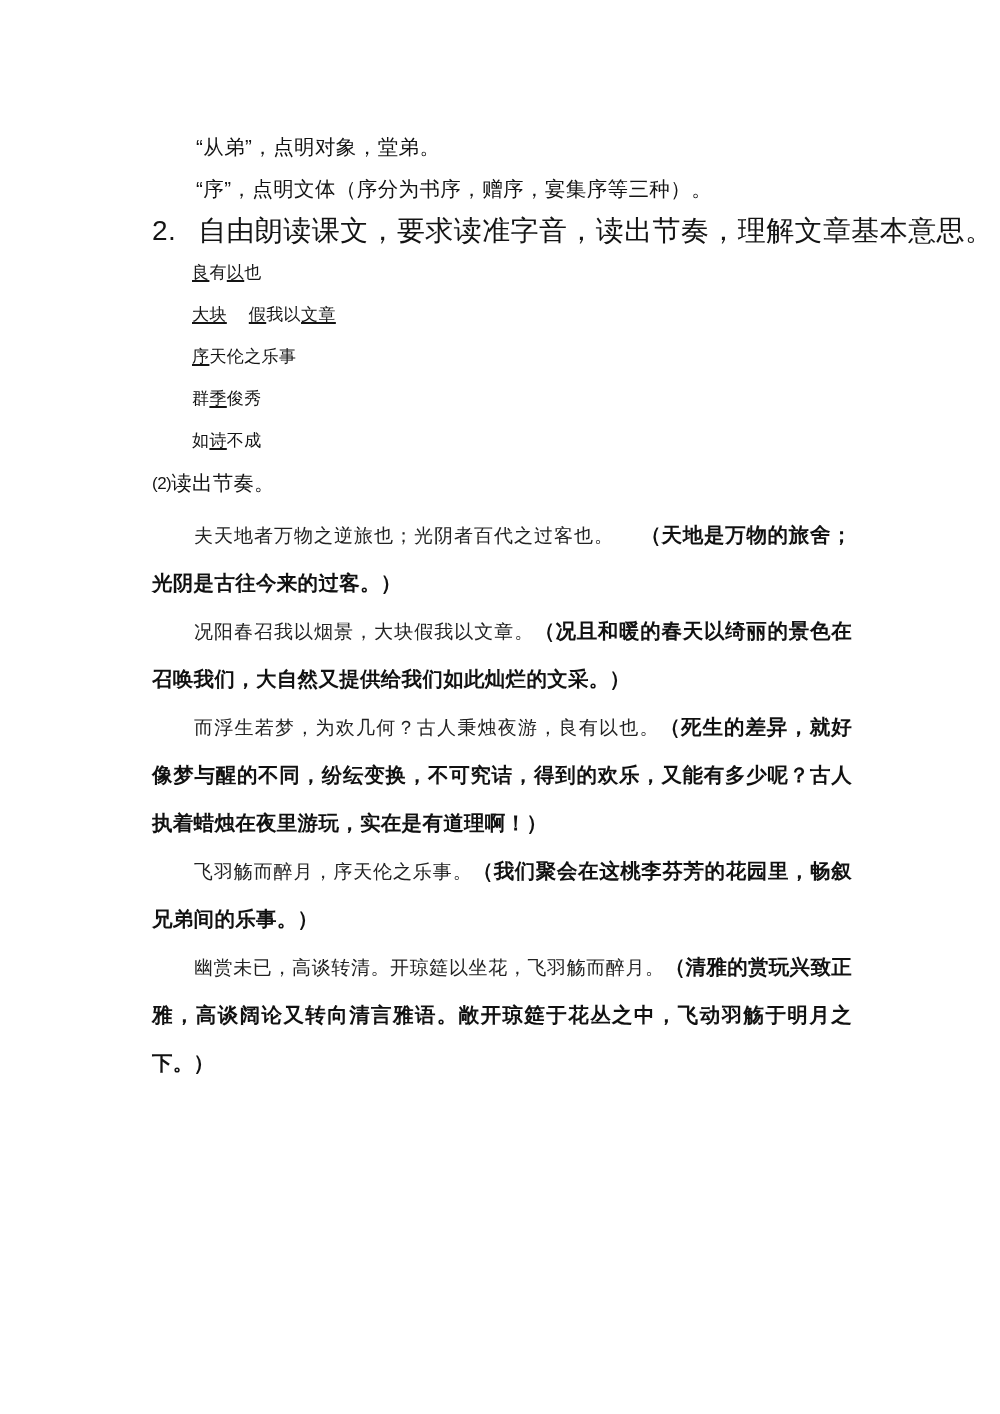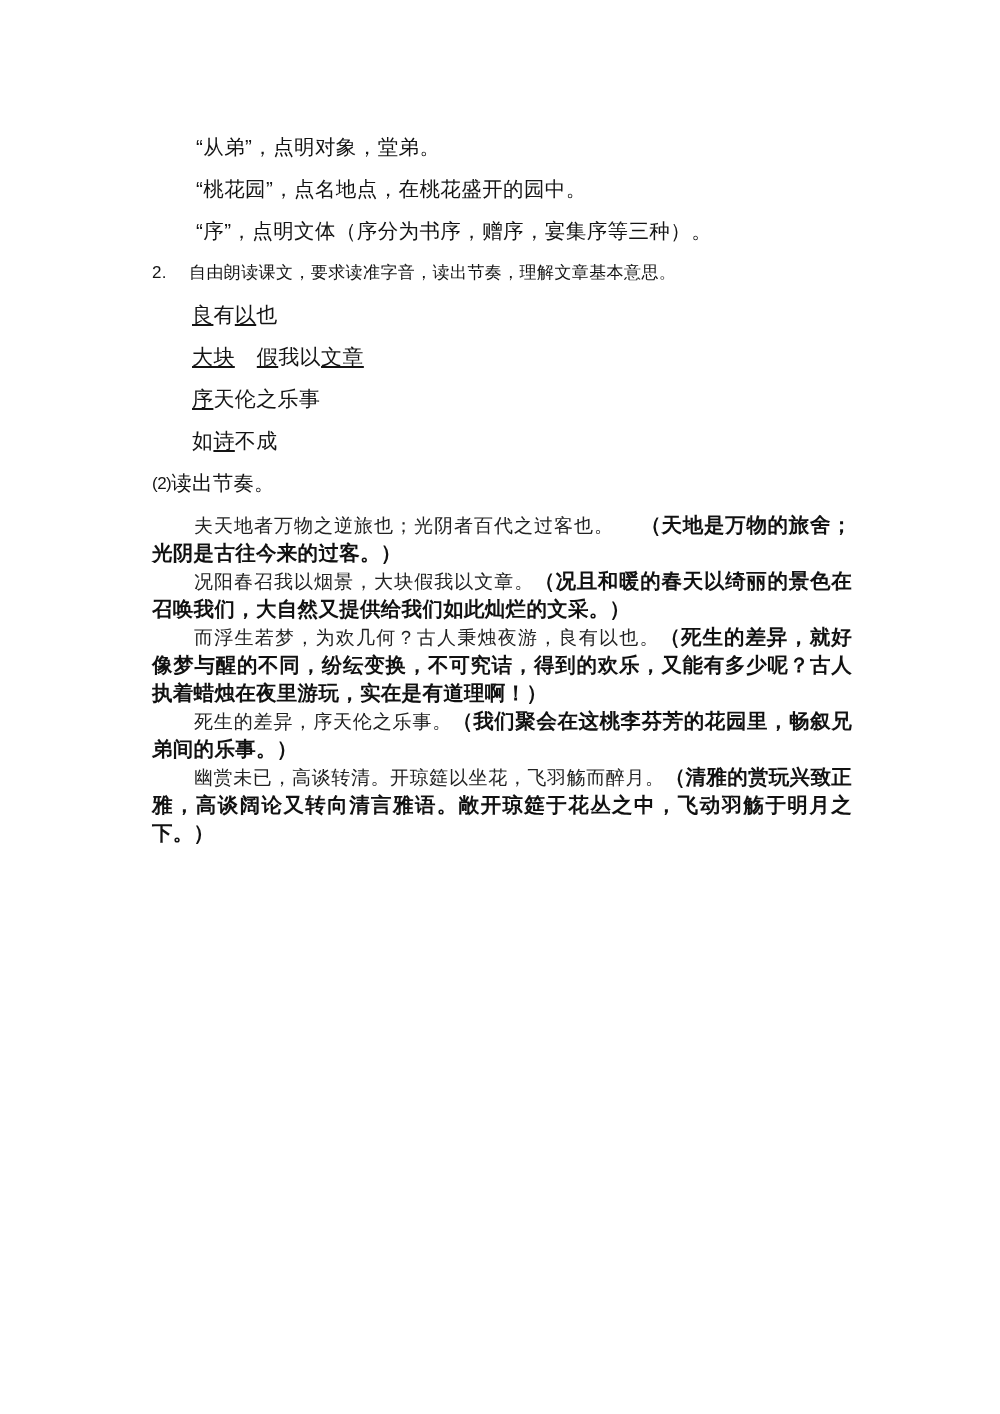--- a/index.html
+++ b/index.html
@@ -30,58 +30,58 @@
   .note-line {
     font-size: 20.5px;
     line-height: 42px;
     letter-spacing: 0.4px;
     padding-left: 44px;
     white-space: nowrap;
   }
 
   
   .numbered-line {
-    font-size: 17px;
+    font-size: 28px;
     line-height: 42px;
     letter-spacing: 0.4px;
     white-space: nowrap;
   }
 
   
   .sub-line {
     font-size: 20.5px;
     line-height: 42px;
     letter-spacing: 0.2px;
     white-space: nowrap;
   }
   .paren-num {
     font-size: 17px;
     vertical-align: 1px;
     letter-spacing: -0.5px;
   }
 
   
   .drill-line {
-    font-size: 21px;
+    font-size: 17px;
     line-height: 42px;
     letter-spacing: 0.4px;
     padding-left: 40px;
     white-space: nowrap;
   }
   .u {
     text-decoration: underline;
     text-underline-offset: 2px;
     text-decoration-thickness: 1.6px;
   }
   .gap2 { display: inline-block; width: 22px; }
 
   
   .trans-para {
     font-size: 20.5px;
-    line-height: 28px;
+    line-height: 48px;
     text-indent: 42px;
     text-align: justify;
     text-justify: inter-character;
     margin: 0;
   }
   .trans-para.tight {
     line-height: 38px;
     text-indent: 0;
   }
   
@@ -107,43 +107,43 @@
 
   .sec-gap-sm { height: 6px; }
 </style>
 </head>
 <body>
 
 <div class="page">
   <div class="content">
 
     <div class="note-line">“从弟”，点明对象，堂弟。</div>
-    <div class="note-line">“桃花园”，点名地点，在桃花盛开的园中。</div>
     <div class="note-line">“序”，点明文体（序分为书序，赠序，宴集序等三种）。</div>
 
     <div class="numbered-line">
       <span>2.</span><span class="gap2"></span><span>自由朗读课文，要求读准字音，读出节奏，理解文章基本意思。</span>
     </div>
 
 
     <div id="drills">
         <div class="drill-line"><span class="u">良</span><span>有</span><span class="u">以</span><span>也</span></div>
         <div class="drill-line"><span class="u">大块</span><span class="gap2"></span><span class="u">假</span><span>我以</span><span class="u">文章</span></div>
         <div class="drill-line"><span class="u">序</span><span>天伦之乐事</span></div>
+        <div class="drill-line"><span>群</span><span class="u">季</span><span>俊秀</span></div>
         <div class="drill-line"><span>如</span><span class="u">诗</span><span>不成</span></div>
       </div>
 
     <div class="sub-line">
       <span class="paren-num">(2)</span><span>读出节奏。</span>
     </div>
 
     <div class="sec-gap-sm"></div>
 
     <div id="translations">
         <p class="trans-para"><span class="cls">夫天地者万物之逆旅也；光阴者百代之过客也。</span><span class="wide-gap"></span><span class="gloss">（天地是万物的旅舍；光阴是古往今来的过客。）</span></p>
         <p class="trans-para"><span class="cls">况阳春召我以烟景，大块假我以文章。</span><span class="gloss">（况且和暖的春天以绮丽的景色在召唤我们，大自然又提供给我们如此灿烂的文采。）</span></p>
         <p class="trans-para"><span class="cls">而浮生若梦，为欢几何？古人秉烛夜游，良有以也。</span><span class="gloss">（死生的差异，就好像梦与醒的不同，纷纭变换，不可究诘，得到的欢乐，又能有多少呢？古人执着蜡烛在夜里游玩，实在是有道理啊！）</span></p>
-        <p class="trans-para"><span class="cls">死生的差异，序天伦之乐事。</span><span class="gloss">（我们聚会在这桃李芬芳的花园里，畅叙兄弟间的乐事。）</span></p>
+        <p class="trans-para"><span class="cls">飞羽觞而醉月，序天伦之乐事。</span><span class="gloss">（我们聚会在这桃李芬芳的花园里，畅叙兄弟间的乐事。）</span></p>
         <p class="trans-para"><span class="cls">幽赏未已，高谈转清。开琼筵以坐花，飞羽觞而醉月。</span><span class="gloss">（清雅的赏玩兴致正雅，高谈阔论又转向清言雅语。敞开琼筵于花丛之中，飞动羽觞于明月之下。）</span></p>
       </div>
 
   </div>
 </div>
 
 </body></html>

